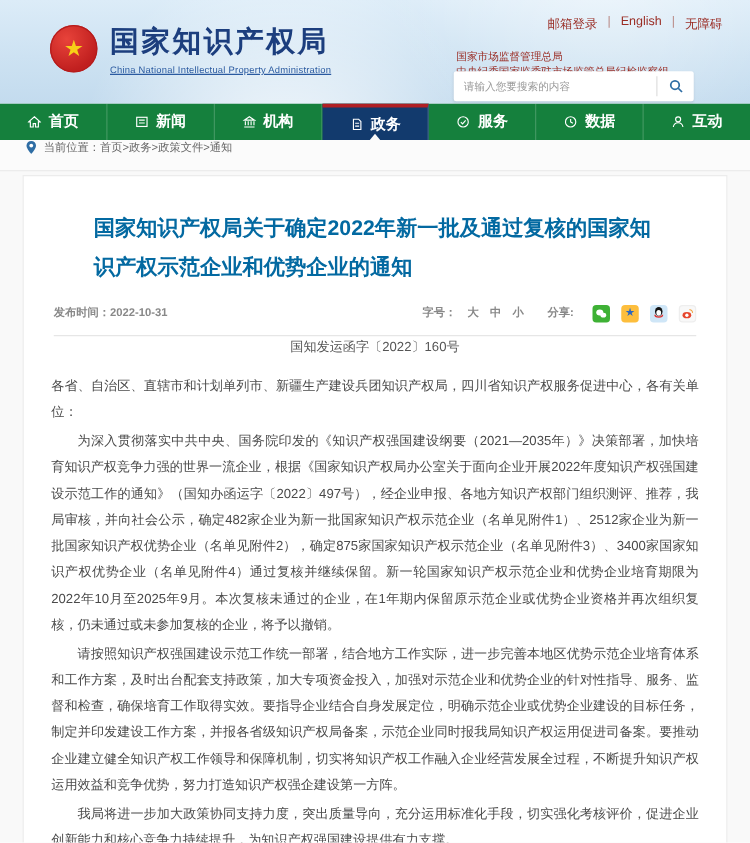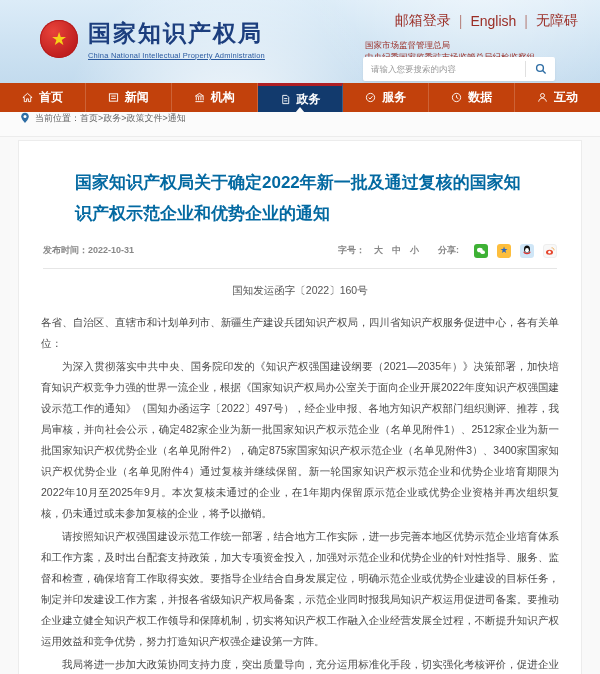--- a/index.html
+++ b/index.html
@@ -15,39 +15,39 @@
   .logo-row{ position:absolute; left:40px; top:18px; display:flex; align-items:center; z-index:2; }
   .emblem{ width:38px; height:38px; border-radius:50%;
     background:radial-gradient(circle at 35% 30%,#e8433a,#c01f1f 70%);
     display:flex; align-items:center; justify-content:center;
     color:#f7d117; font-size:18px; line-height:1; box-shadow:0 0 0 1px #b51c1c inset; }
   .logo-text{ margin-left:10px; }
   .logo-cn{ font-size:23px; font-weight:bold; color:#1c3e7e; letter-spacing:2px; }
   .logo-en{ font-size:7.5px; color:#2a5aa0; margin-top:2px; letter-spacing:.2px;text-decoration:underline; }
 
   .top-links{ position:absolute; right:22px; top:12px; z-index:2;
-    font-size:14px; color:#9a2d25; display:flex; align-items:center; }
+    font-size:10px; color:#9a2d25; display:flex; }
   .top-links .tl{ cursor:pointer; }
   .top-links .sep{ margin:0 8px; color:#b98a86; }
 
   .org-lines{ position:absolute; left:365px; top:39px; z-index:2;
     font-size:8.5px; color:#9a2d25; line-height:1.45; }
   .org-lines div{ white-space:nowrap; }
 
   .search-box{ position:absolute; left:363px; top:57px; width:192px; height:24px;
     background:#fff; border-radius:2px; display:flex; align-items:center; z-index:2;
     box-shadow:0 1px 2px rgba(0,0,0,.08); }
   .search-box input{ flex:1; border:none; outline:none; font-size:8.5px; color:#333;
     padding:0 8px; background:transparent; font-family:inherit; }
   .search-box input::placeholder{ color:#999; }
   .search-btn{ width:30px; height:16px; border-left:1px solid #e0e0e0;
     display:flex; align-items:center; justify-content:center; cursor:pointer; }
 
   
-  .main-nav{ display:flex; height:29px; background:#c2410c; position:relative; z-index:3; }
+  .main-nav{ display:flex; height:29px; background:#15803d; position:relative; z-index:3; }
   .nav-item{ flex:1; display:flex; align-items:center; justify-content:center;
     color:#fff; font-size:12px; font-weight:bold; cursor:pointer; position:relative;
     border-right:1px solid rgba(255,255,255,.18); }
   .nav-item:last-child{ border-right:none; }
   .nav-item .nicon{ margin-right:6px; display:flex; }
   .nav-item.active{ background:#123a6d; border-top:3px solid #b01f24; }
   .nav-item.active::after{ content:""; position:absolute; bottom:-1px; left:50%;
     margin-left:-5px; border-left:5px solid transparent; border-right:5px solid transparent;
     border-bottom:6px solid #fbfbfb; }
 
@@ -68,21 +68,21 @@
   .fs-opt{ margin-right:9px; cursor:pointer; color:#888; }
   .share-label{ margin:0 6px 0 10px; }
   .share-ico{ width:14px; height:14px; border-radius:3px; margin-left:9px; cursor:pointer;
     display:flex; align-items:center; justify-content:center; font-size:9px; line-height:1; }
   .share-wechat{ background:#3eb135; color:#fff; }
   .share-qzone{ background:#fdbe3d; color:#2a66c0; }
   .share-qq{ background:#cfe6f7; color:#1d1d1d; }
   .share-weibo{ background:#f8f8f8; border:1px solid #eee; color:#e6452c; }
   .divider{ border-top:1px solid #e6e6e6; margin:0 2px; }
 
-  .doc-number{ text-align:center; font-size:10.5px; color:#555; margin-top:15px; }
+  .doc-number{ text-align:center; font-size:10.5px; color:#555; margin-top:2px; }
   .body-text{ font-size:10.5px; color:#4a4a4a; line-height:2.0; margin-top:14px; }
   .body-text p{ text-indent:2em; margin-bottom:2px; text-align:justify; }
   .body-text p.salutation{ text-indent:0; }
 </style>
 </head>
 <body>
 
 <div class="site-header">
   <div class="logo-row">
     <div class="emblem">★</div>

